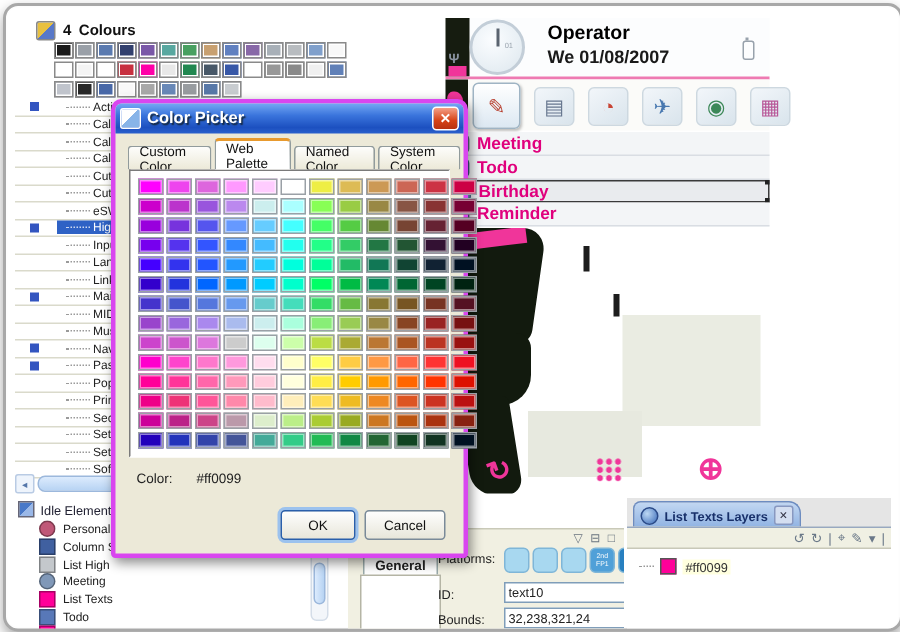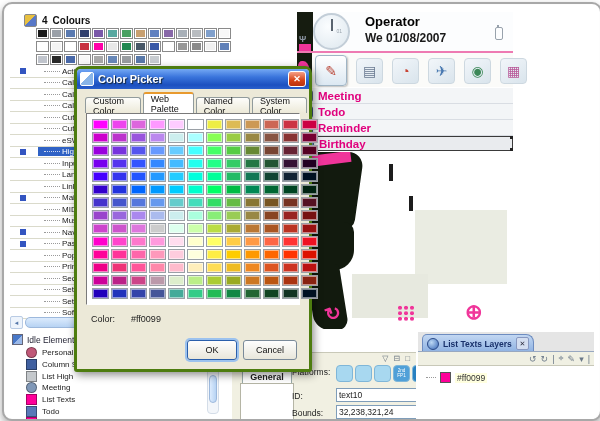--- a/index.html
+++ b/index.html
@@ -114,21 +114,21 @@
           display:flex;align-items:center;justify-content:flex-end;gap:4px;padding-right:4px;box-sizing:border-box;}
   .tbi{font-size:9px;color:#6a7888;}
   .lt-body{position:absolute;left:0;top:34px;width:100%;height:53px;background:#fff;}
   .lt-row{position:absolute;left:8px;top:6px;display:flex;align-items:center;gap:4px;}
   .lt-dash{width:10px;border-top:1px dotted #999;}
   .lt-sw{width:9px;height:9px;background:#ff0099;border:1px solid #555;}
   .lt-name{font-size:8.5px;color:#333;background:#ffffdf;padding:0 2px;}
 
   
   .dialog{position:absolute;left:70px;top:62px;width:232px;height:300px;z-index:50;
-          background:#ece9d8;border:3px solid #4d7c0f;border-radius:7px 7px 3px 3px;
+          background:#ece9d8;border:3px solid #d946ef;border-radius:7px 7px 3px 3px;
           box-shadow:2px 3px 8px rgba(0,0,0,.45);box-sizing:content-box;}
   .dlg-title{height:20px;background:linear-gradient(180deg,#74a8f4 0%,#3a74dc 40%,#1c50c0 80%,#2a60cc 100%);
              display:flex;align-items:center;padding:0 3px;border-radius:4px 4px 0 0;}
   .dlg-icon{width:12px;height:12px;background:linear-gradient(135deg,#fff 0 45%,#88b4e8 45% 100%);border:1px solid #fff;border-radius:2px;margin-right:4px;}
   .dlg-name{flex:1;color:#fff;font-size:11px;font-weight:bold;text-shadow:1px 1px 1px #123;}
   .dlg-close{width:16px;height:14px;background:linear-gradient(#f4a088,#d64215 60%,#b83210);border:1px solid #fff;
              border-radius:3px;color:#fff;font-size:9px;font-weight:bold;display:flex;align-items:center;justify-content:center;}
   #dlg-tabs{position:absolute;left:8px;top:25px;display:flex;align-items:flex-end;height:19px;}
   .tab{height:15px;padding:0 7px;font-size:9px;color:#111;background:linear-gradient(#fdfdfb,#ece9d8);
        border:1px solid #919b9c;border-bottom:none;border-radius:3px 3px 0 0;margin-right:2px;
@@ -371,31 +371,31 @@
     </div>
     <div id="phone-list">
         <div class="plrow">
           <span class="pli" style="background: rgb(128, 152, 184);"></span>
           <span class="pllbl">Meeting</span>
         </div>
         <div class="plrow">
           <span class="pli" style="background: rgb(88, 120, 184);"></span>
           <span class="pllbl">Todo</span>
         </div>
-        <div class="plrow">
-          <span class="pli" style="background: rgb(104, 136, 192);"></span>
-          <span class="pllbl">Reminder</span>
-        </div>
         <div class="plrow psel">
           <span class="pli" style="background: rgb(112, 160, 208);"></span>
           <span class="pllbl">Birthday</span>
           <span class="hdl h1"></span>
           <span class="hdl h2"></span>
           <span class="hdl h3"></span>
           <span class="hdl h4"></span>
+        </div>
+        <div class="plrow">
+          <span class="pli" style="background: rgb(104, 136, 192);"></span>
+          <span class="pllbl">Reminder</span>
         </div>
       </div>
     <div class="model">
       <div class="fig-torso"></div>
       <div class="fig-belt"></div>
       <div class="fig-hip"></div>
       <div class="fig-leg"></div>
       <div class="fig-pink2"></div>
       <div class="gray1"></div>
       <div class="gray2"></div>

